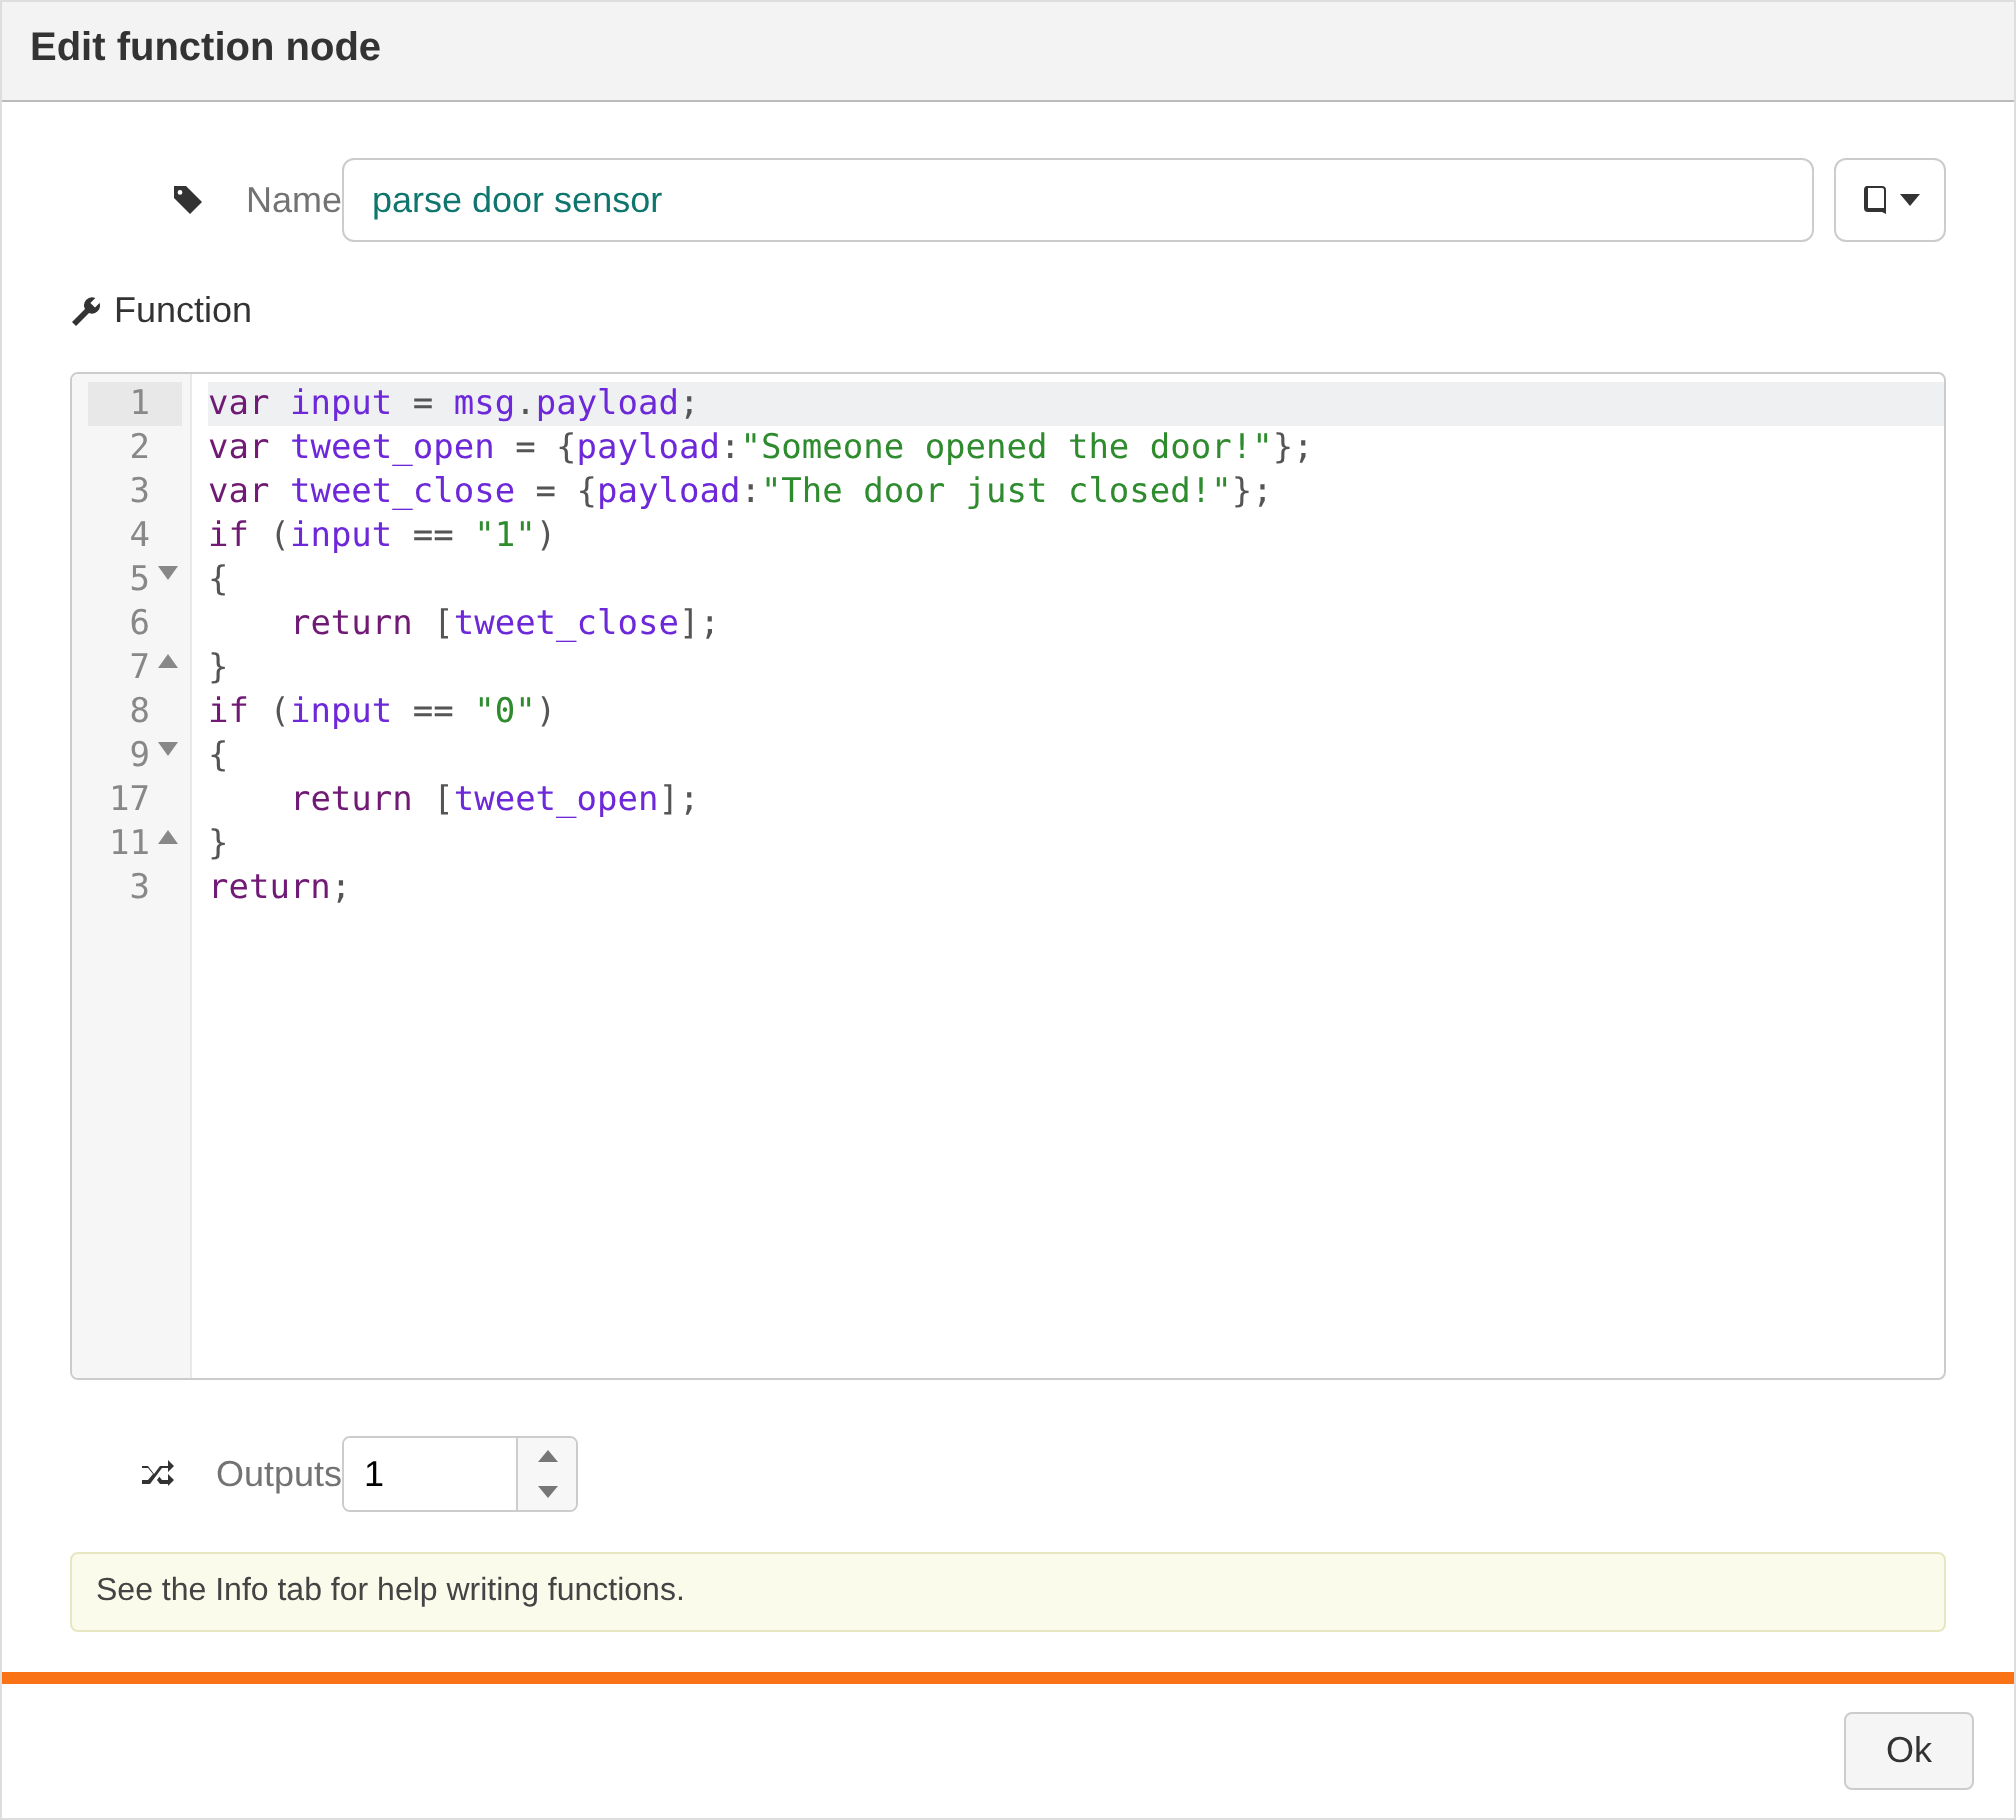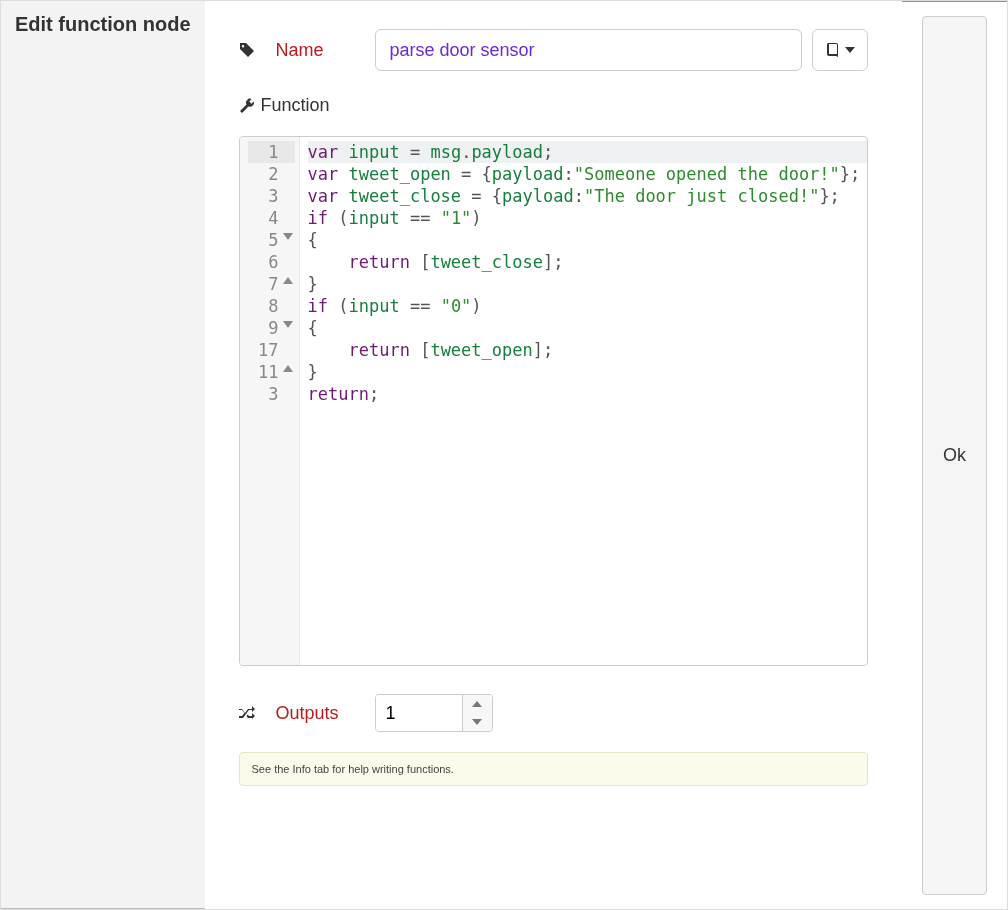--- a/index.html
+++ b/index.html
@@ -3,46 +3,46 @@
 <meta charset="utf-8">
 <style>
   * { box-sizing: border-box; }
   html, body {
     margin: 0; padding: 0;
     font-family: "Helvetica Neue", Helvetica, Arial, sans-serif;
     font-size: 16px;
     color: #333;
     background: #fff;
   }
-  .window { width: 1008px; height: 910px; display: flex; border:1px solid #ddd; }
+  .window { width: 1008px; height: 910px; display: flex; flex-direction: column; border:1px solid #ddd; }
   .titlebar {
     background: #f3f3f3;
     border-bottom: 1px solid #bbb;
     padding: 12px 14px 14px 14px;
     font-weight: 700;
     font-size: 20px;
   }
   .body {
     flex: 1;
     padding: 28px 34px 20px 34px;
     overflow: hidden;
     display: flex;
     flex-direction: column;
   }
   .form-row { display: flex; align-items: center; margin-bottom: 24px; }
-  .label-col { width: 136px; display: flex; align-items: center; gap: 21px; font-size: 18px; color:#b91c1c; }
+  .label-col { width: 136px; display: flex; align-items: center; gap: 21px; font-size: 18px; color:#737373;justify-content:flex-end; }
   .icon { width: 16px; height: 16px; fill: #333; }
   .name-input {
     flex: 1;
     height: 42px;
     border: 1px solid #ccc;
     border-radius: 6px;
     padding: 0 14px;
     font-size: 18px;
-    color: #6d28d9;
+    color: #0f766e;
     outline: none;
   }
   .lib-btn {
     margin-left: 10px;
     height: 42px;
     border: 1px solid #ccc;
     border-radius: 6px;
     background: #fff;
     padding: 0 12px;
     display: flex; align-items: center; gap:4px;
@@ -75,21 +75,21 @@
   }
   .gut-line { height:22px; position:relative; padding-right:16px; }
   .gut-line.hl { background:#e8e8e8; }
   .fold { position:absolute; right:2px; top:4px; width:0;height:0; }
   .fold.open { border-left:5px solid transparent;border-right:5px solid transparent;border-top:7px solid #888; }
   .fold.close { border-left:5px solid transparent;border-right:5px solid transparent;border-bottom:7px solid #888; }
   .code { flex:1; padding:4px 0 4px 8px; white-space:pre; color:#333; }
   .code .line { height:22px; }
   .code .line.hl { background:#eef0f2; }
   .kw { color:#701a75; }      
-  .id { color:#15803d; }      
+  .id { color:#6d28d9; }      
   .op { color:#555; }
   .punc { color:#555; }
   .str { color:#2e8b2e; }
 
   .outputs-row { display:flex; align-items:center; margin-top:28px; }
   .spinner {
     display:flex; align-items:stretch;
     border:1px solid #ccc; border-radius:4px;
     height:38px; width:118px;
     overflow:hidden;
@@ -101,26 +101,26 @@
   .spin-btns button { flex:1; border:none; background:#f7f7f7; cursor:pointer; padding:0; }
   .spin-btns .tri-up { width:0;height:0;margin:auto;border-left:5px solid transparent;border-right:5px solid transparent;border-bottom:6px solid #777; }
   .spin-btns .tri-dn { width:0;height:0;margin:auto;border-left:5px solid transparent;border-right:5px solid transparent;border-top:6px solid #777; }
 
   .hint {
     margin-top:20px;
     border:1px solid #e6e6c0;
     background:#fbfbec;
     border-radius:4px;
     padding:10px 12px;
-    font-size:11px;
+    font-size:16px;
     color:#444;
   }
 
   .footer {
-    border-top:1px solid #f97316;
+    border-top:6px solid #f97316;
     padding:14px 20px;
     display:flex; justify-content:flex-end; gap:19px;
     background:#fff;
   }
   .btn {
     border:1px solid #ccc;
     background:#f5f5f5;
     padding:8px 20px;
     font-size:18px;
     border-radius:4px;

